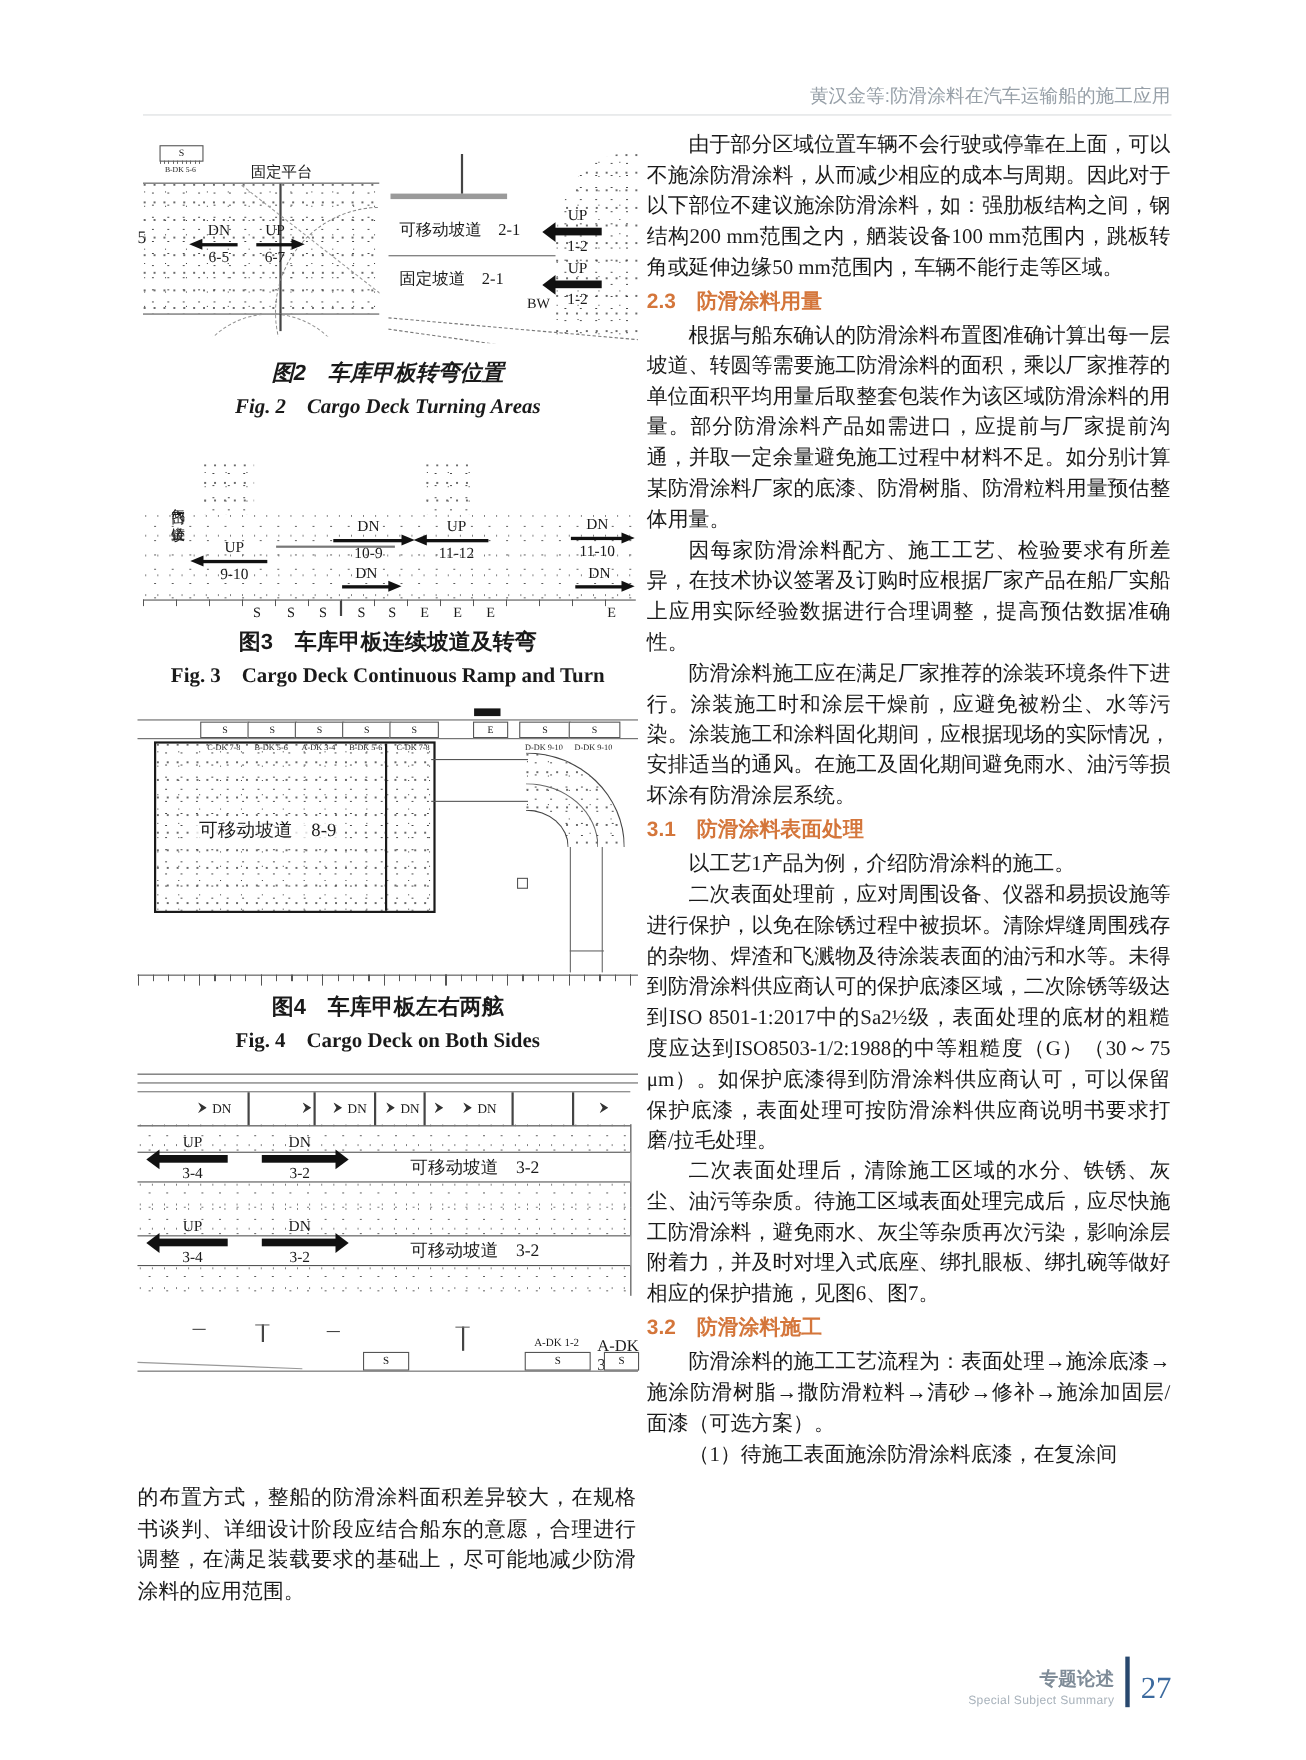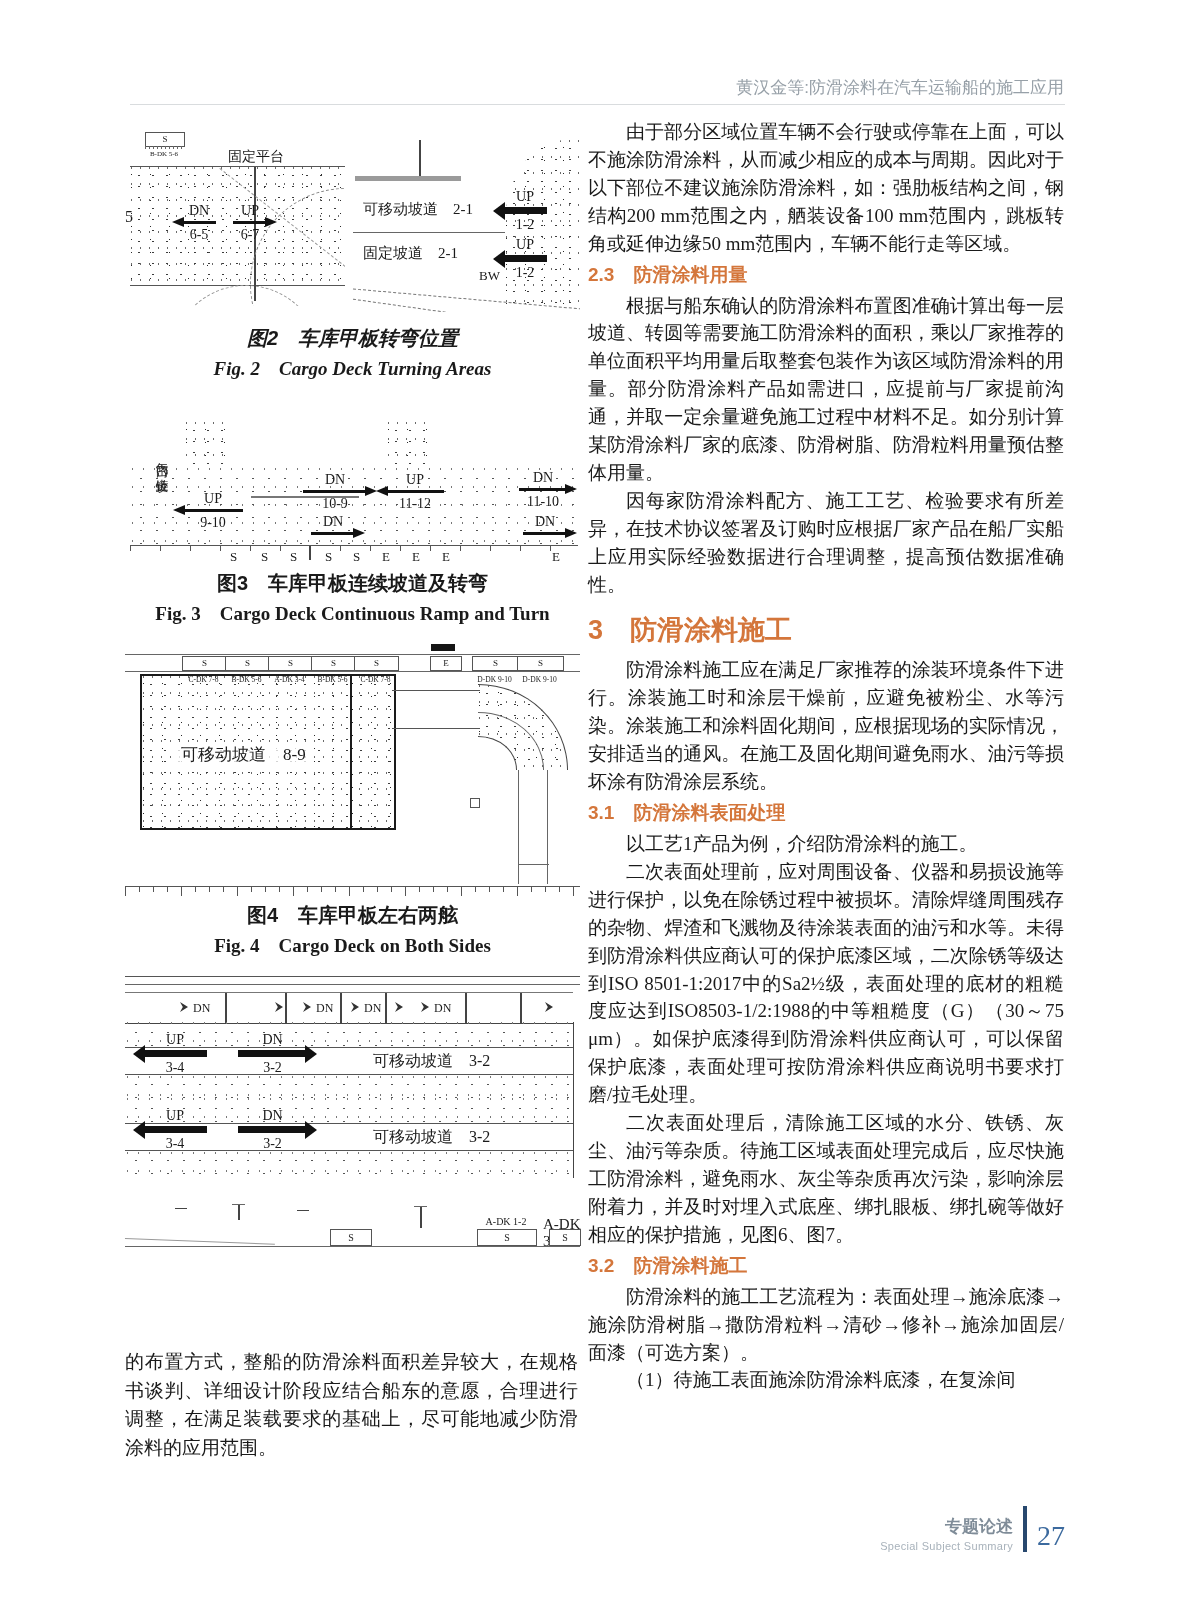--- a/index.html
+++ b/index.html
@@ -336,21 +336,20 @@
     <div class="abs" style="left:0;top:266px;width:150px;border-top:1px solid #999;transform:rotate(2.2deg);transform-origin:0 0;"></div>
   </div>
 
   <div class="abs" style="left:125px;top:1348px;width:453px;font-size:19px;line-height:1.5;text-align:justify;">的布置方式，整船的防滑涂料面积差异较大，在规格书谈判、详细设计阶段应结合船东的意愿，合理进行调整，在满足装载要求的基础上，尽可能地减少防滑涂料的应用范围。</div>
 
   <div class="col-right">
     <p>由于部分区域位置车辆不会行驶或停靠在上面，可以不施涂防滑涂料，从而减少相应的成本与周期。因此对于以下部位不建议施涂防滑涂料，如：强肋板结构之间，钢结构200 mm范围之内，舾装设备100 mm范围内，跳板转角或延伸边缘50 mm范围内，车辆不能行走等区域。</p>
     <div class="h-small">2.3　防滑涂料用量</div>
     <p>根据与船东确认的防滑涂料布置图准确计算出每一层坡道、转圆等需要施工防滑涂料的面积，乘以厂家推荐的单位面积平均用量后取整套包装作为该区域防滑涂料的用量。部分防滑涂料产品如需进口，应提前与厂家提前沟通，并取一定余量避免施工过程中材料不足。如分别计算某防滑涂料厂家的底漆、防滑树脂、防滑粒料用量预估整体用量。</p>
     <p>因每家防滑涂料配方、施工工艺、检验要求有所差异，在技术协议签署及订购时应根据厂家产品在船厂实船上应用实际经验数据进行合理调整，提高预估数据准确性。</p>
-    <div class="h-big">3　防滑涂料施工</div>
     <p>防滑涂料施工应在满足厂家推荐的涂装环境条件下进行。涂装施工时和涂层干燥前，应避免被粉尘、水等污染。涂装施工和涂料固化期间，应根据现场的实际情况，安排适当的通风。在施工及固化期间避免雨水、油污等损坏涂有防滑涂层系统。</p>
     <div class="h-small">3.1　防滑涂料表面处理</div>
     <p>以工艺1产品为例，介绍防滑涂料的施工。</p>
     <p>二次表面处理前，应对周围设备、仪器和易损设施等进行保护，以免在除锈过程中被损坏。清除焊缝周围残存的杂物、焊渣和飞溅物及待涂装表面的油污和水等。未得到防滑涂料供应商认可的保护底漆区域，二次除锈等级达到ISO 8501-1:2017中的Sa2½级，表面处理的底材的粗糙度应达到ISO8503-1/2:1988的中等粗糙度（G）（30～75 μm）。如保护底漆得到防滑涂料供应商认可，可以保留保护底漆，表面处理可按防滑涂料供应商说明书要求打磨/拉毛处理。</p>
     <p>二次表面处理后，清除施工区域的水分、铁锈、灰尘、油污等杂质。待施工区域表面处理完成后，应尽快施工防滑涂料，避免雨水、灰尘等杂质再次污染，影响涂层附着力，并及时对埋入式底座、绑扎眼板、绑扎碗等做好相应的保护措施，见图6、图7。</p>
     <div class="h-small">3.2　防滑涂料施工</div>
     <p>防滑涂料的施工工艺流程为：表面处理→施涂底漆→施涂防滑树脂→撒防滑粒料→清砂→修补→施涂加固层/面漆（可选方案）。</p>
     <p>（1）待施工表面施涂防滑涂料底漆，在复涂间</p>
   </div>
 

